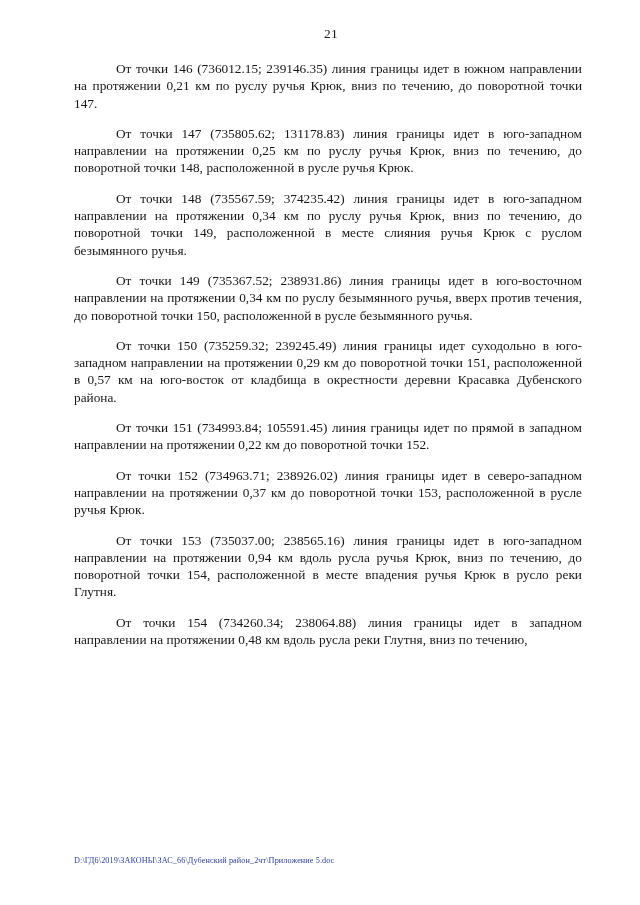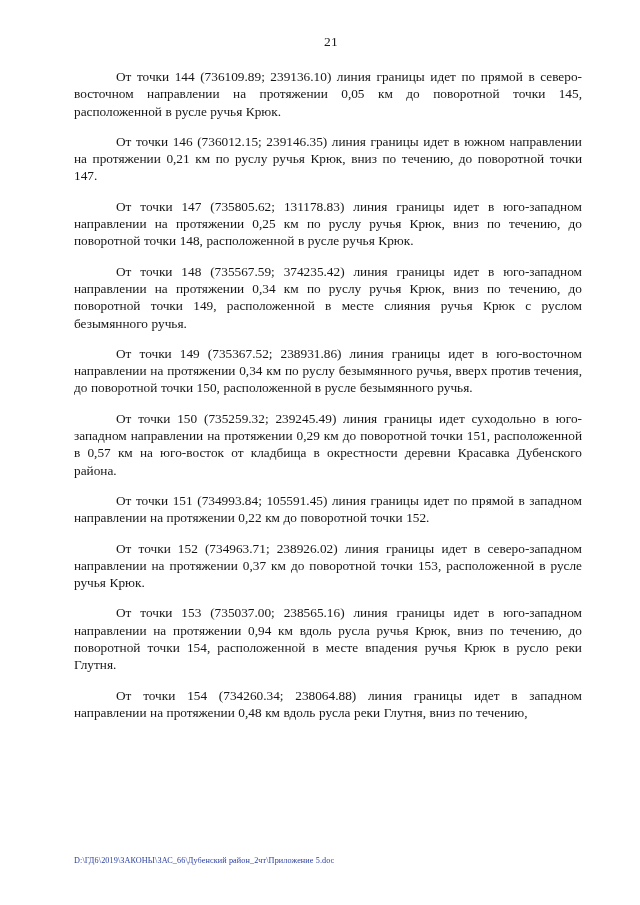--- a/index.html
+++ b/index.html
@@ -12,21 +12,21 @@
     background: #ffffff;
     font-family: "Liberation Serif", serif;
     color: #1a1a1a;
     position: relative;
     overflow: hidden;
   }
   .page {
     width: 640px;
     height: 905px;
     box-sizing: border-box;
-    padding: 34px 58px 0 74px;
+    padding: 26px 58px 0 74px;
     position: relative;
   }
   .page-number {
     text-align: center;
     font-size: 13.5px;
     color: #1c1c1c;
     margin: 0 0 18px 0;
     letter-spacing: 0.2px;
     padding-left: 6px;
   }
@@ -52,21 +52,20 @@
     letter-spacing: 0.1px;
     white-space: nowrap;
   }
 </style>
 </head>
 <body>
 
 <div class="page">
   <div class="page-number">21</div>
   <div class="body-text">
-    <p>От точки 144 (736109.89; 239136.10) линия границы идет по прямой в северо-восточном направлении на протяжении 0,05 км до поворотной точки 145, расположенной в русле ручья Крюк.</p>
     <p>От точки 146 (736012.15; 239146.35) линия границы идет в южном направлении на протяжении 0,21 км по руслу ручья Крюк, вниз по течению, до поворотной точки 147.</p>
     <p>От точки 147 (735805.62; 131178.83) линия границы идет в юго-западном направлении на протяжении 0,25 км по руслу ручья Крюк, вниз по течению, до поворотной точки 148, расположенной в русле ручья Крюк.</p>
     <p>От точки 148 (735567.59; 374235.42) линия границы идет в юго-западном направлении на протяжении 0,34 км по руслу ручья Крюк, вниз по течению, до поворотной точки 149, расположенной в месте слияния ручья Крюк с руслом безымянного ручья.</p>
     <p>От точки 149 (735367.52; 238931.86) линия границы идет в юго-восточном направлении на протяжении 0,34 км по руслу безымянного ручья, вверх против течения, до поворотной точки 150, расположенной в русле безымянного ручья.</p>
     <p>От точки 150 (735259.32; 239245.49) линия границы идет суходольно в юго-западном направлении на протяжении 0,29 км до поворотной точки 151, расположенной в 0,57 км на юго-восток от кладбища в окрестности деревни Красавка Дубенского района.</p>
     <p>От точки 151 (734993.84; 105591.45) линия границы идет по прямой в западном направлении на протяжении 0,22 км до поворотной точки 152.</p>
     <p>От точки 152 (734963.71; 238926.02) линия границы идет в северо-западном направлении на протяжении 0,37 км до поворотной точки 153, расположенной в русле ручья Крюк.</p>
     <p>От точки 153 (735037.00; 238565.16) линия границы идет в юго-западном направлении на протяжении 0,94 км вдоль русла ручья Крюк, вниз по течению, до поворотной точки 154, расположенной в месте впадения ручья Крюк в русло реки Глутня.</p>
     <p>От точки 154 (734260.34; 238064.88) линия границы идет в западном направлении на протяжении 0,48 км вдоль русла реки Глутня, вниз по течению,</p>
   </div>

